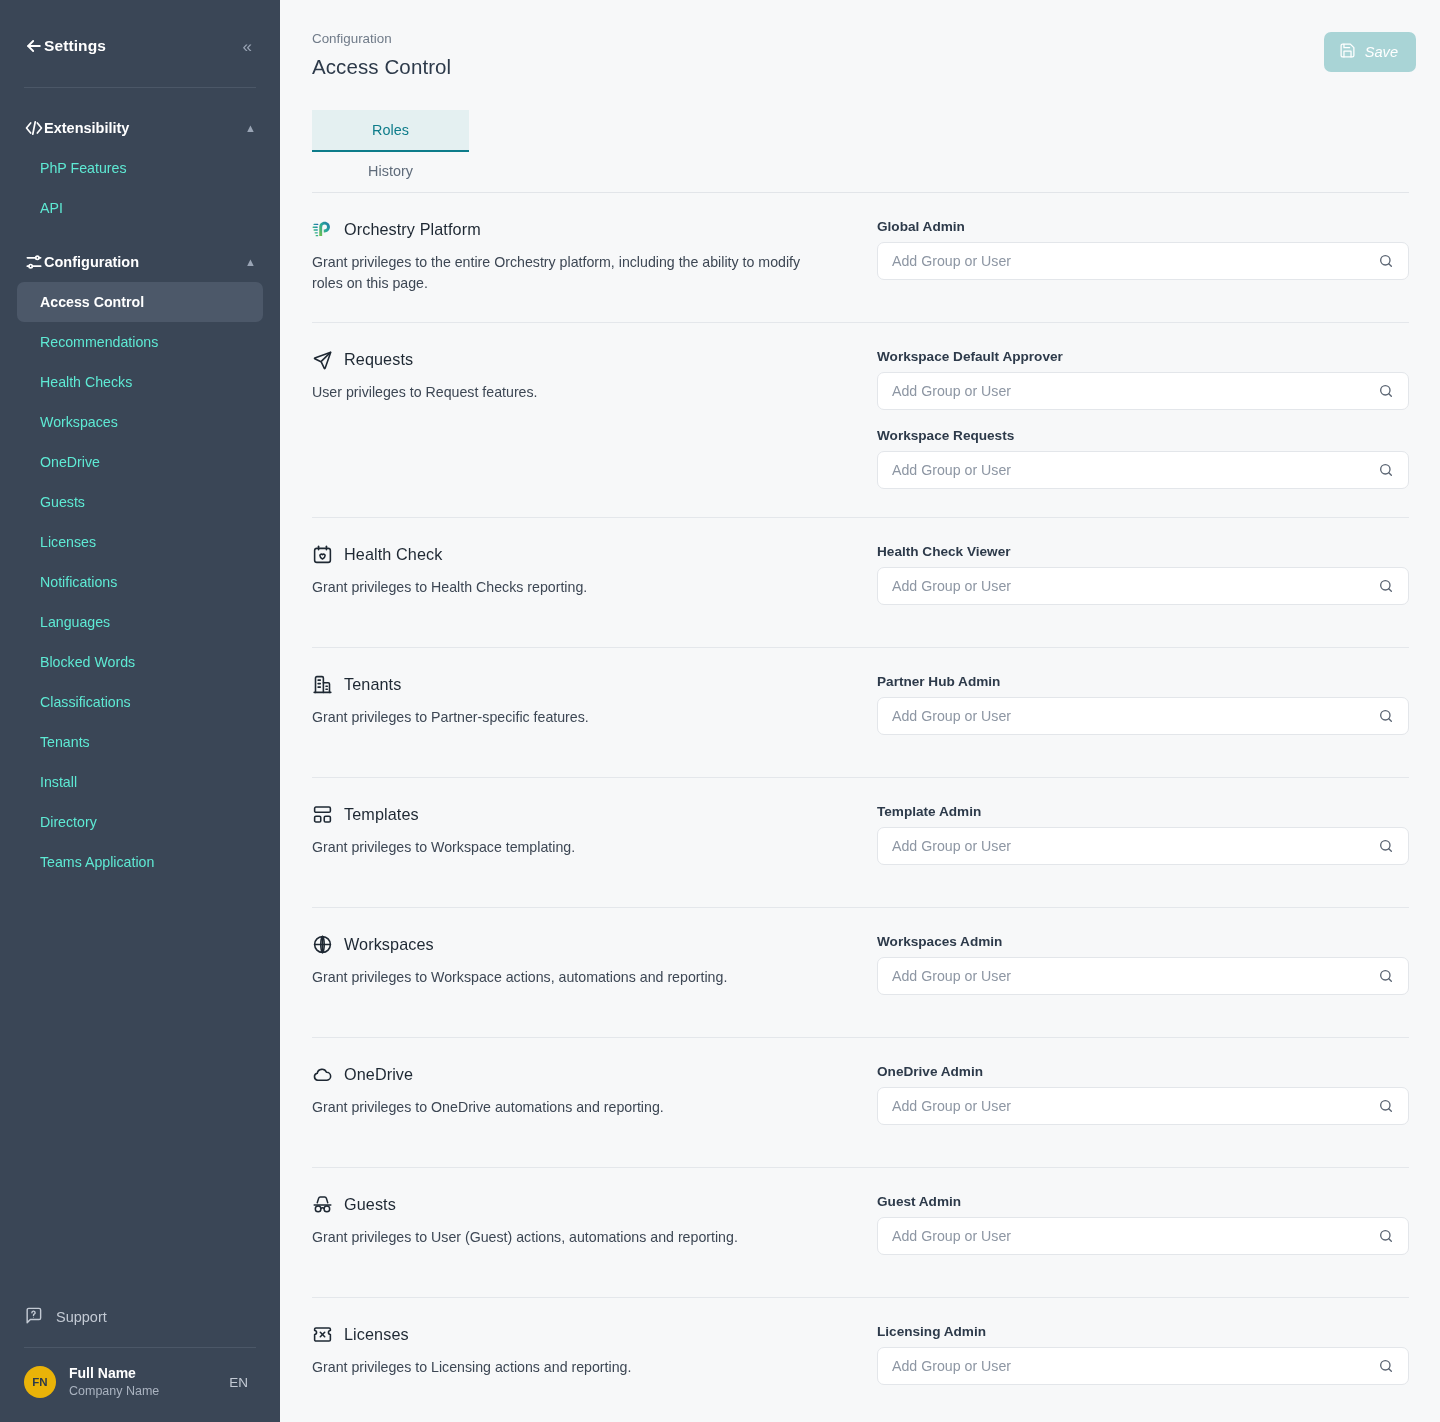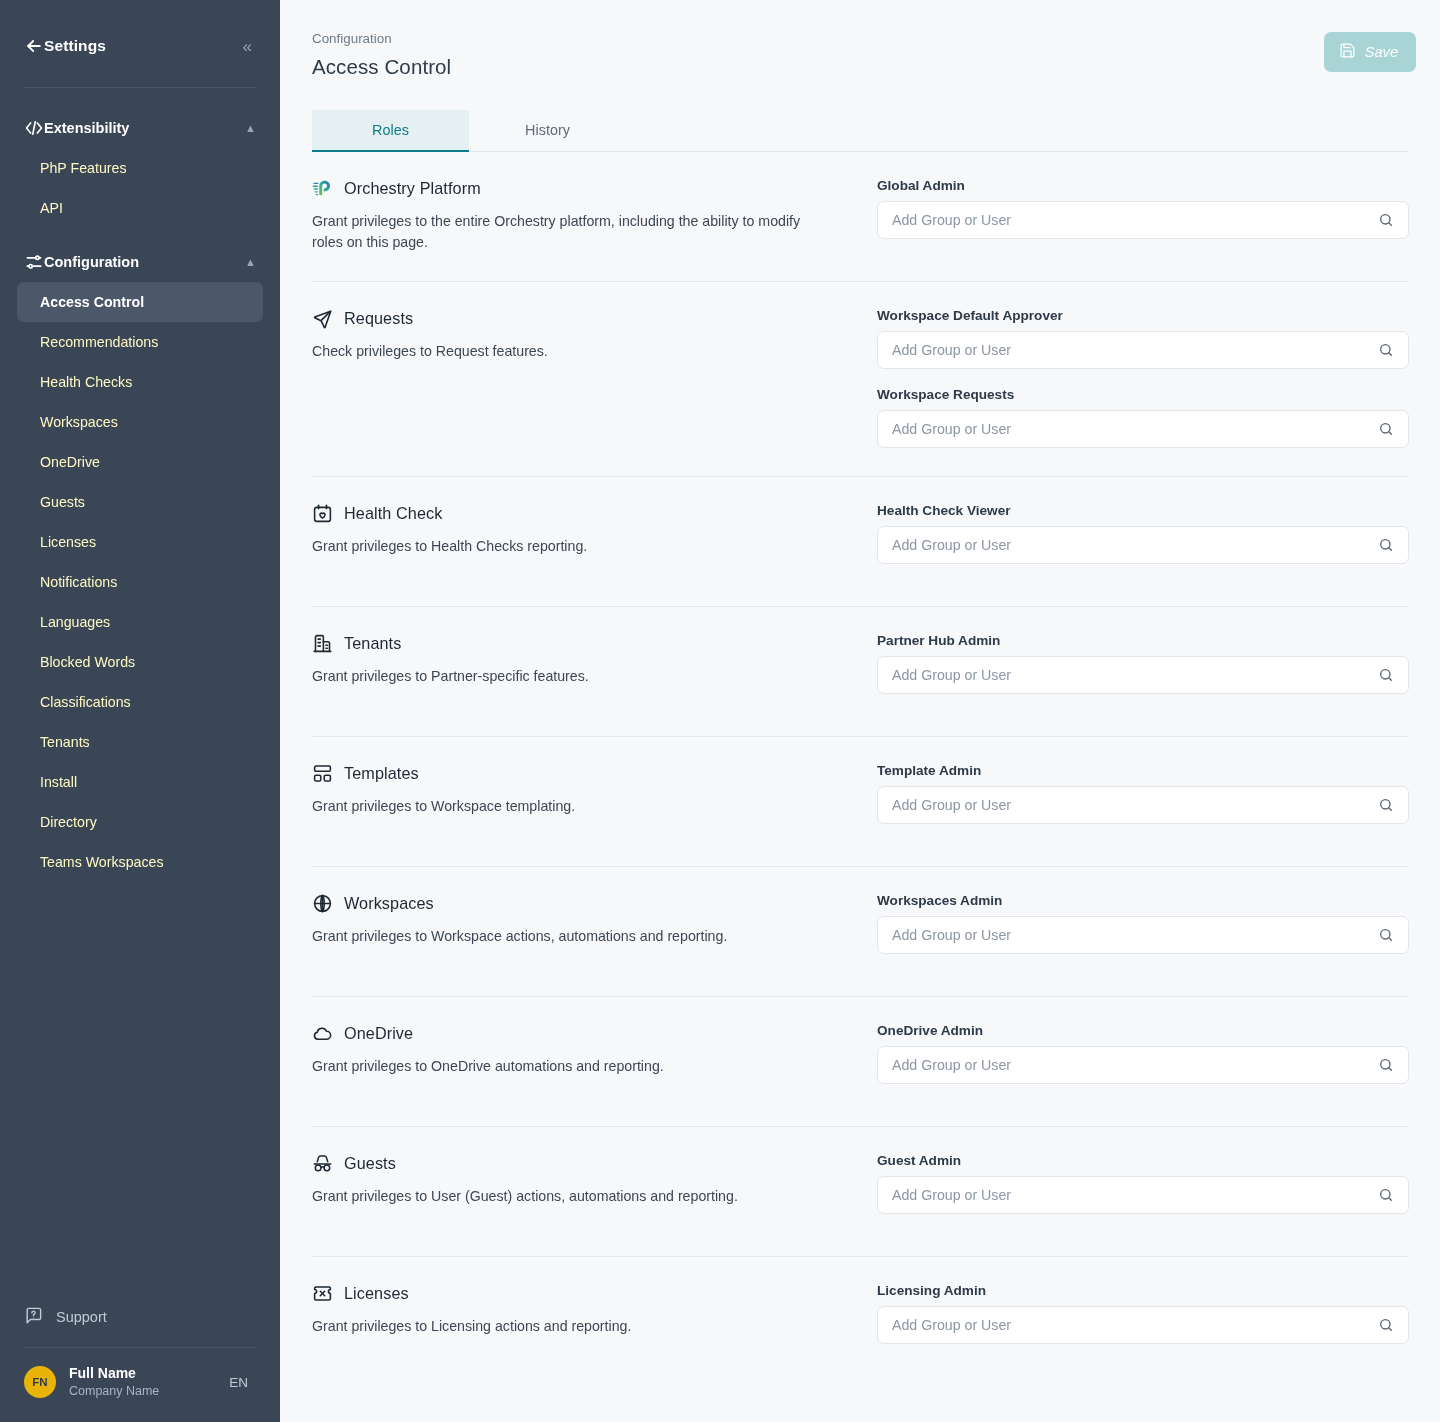--- a/index.html
+++ b/index.html
@@ -40,21 +40,21 @@
     display: flex; align-items: center; 
     padding: 0 24px; height: 40px; margin-top: 14px; cursor: pointer;
   }
   .sb-group .gicon { width: 20px; height: 20px; flex: 0 0 20px; display:block; }
   .sb-group .glabel { color: #ffffff; font-size: 14.5px; font-weight: bold; flex: 1; }
   .sb-group .gchev { color: #9aa5b5; font-size: 11px; }
 
   .sb-item {
     height: 40px; margin: 0 17px; padding: 0 23px;
     display: flex; align-items: center;
-    color: #fef9c3; font-size: 14.2px;
+    color: #5eead4; font-size: 14.2px;
     border-radius: 7px; cursor: pointer;
   }
   .sb-item.active { background: #4c5869; color: #ffffff; font-weight: bold; }
 
   .sb-bottom { padding: 0 24px 0 24px; }
   .sb-support {
     display: flex; align-items: center; gap: 13px;
     height: 40px; color: #c3cad4; font-size: 14.5px; cursor: pointer;
     margin-bottom: 10px;
   }
@@ -94,21 +94,21 @@
     height: 40px; padding: 0 18px 0 15px;
     display: flex; align-items: center; gap: 9px;
     font-size: 14.6px; font-family: inherit;
     cursor: default;
     font-style: italic;
   }
   .save-btn svg { width: 17px; height: 17px; }
 
   .tabs {
     display: flex; margin: 31px 0 0 32px;
-    border-bottom: 1px solid #e2e5e9; width: 1097px;
+    border-bottom: 1px solid #e2e5e9; width: 1097px; flex-direction: column;
   }
   .tab {
     width: 157px; height: 42px;
     display: flex; align-items: center; justify-content: center;
     font-size: 14.4px; color: #5f6b7a; cursor: pointer;
     border-bottom: 2px solid transparent; margin-bottom: -1px;
   }
   .tab.active {
     background: #e4f0f1; color: #0d7c8a; border-bottom-color: #0d7c8a;
   }
@@ -203,21 +203,21 @@
       <div class="sb-item">OneDrive</div>
       <div class="sb-item">Guests</div>
       <div class="sb-item">Licenses</div>
       <div class="sb-item">Notifications</div>
       <div class="sb-item">Languages</div>
       <div class="sb-item">Blocked Words</div>
       <div class="sb-item">Classifications</div>
       <div class="sb-item">Tenants</div>
       <div class="sb-item">Install</div>
       <div class="sb-item">Directory</div>
-      <div class="sb-item">Teams Workspaces</div>
+      <div class="sb-item">Teams Application</div>
     </div>
 
     <div class="sb-bottom">
       <div class="sb-support">
         <span>
           <svg viewBox="0 0 24 24" fill="none" stroke="#c3cad4" stroke-width="1.8" stroke-linecap="round" stroke-linejoin="round">
               <path d="M21 15a2 2 0 0 1-2 2H8l-4 4V5a2 2 0 0 1 2-2h13a2 2 0 0 1 2 2z"></path>
               <path d="M10 8.5a2 2 0 1 1 2.8 1.8c-.5.3-.8.8-.8 1.3v.4"></path>
               <circle cx="12" cy="14.2" r=".6" fill="#c3cad4" stroke="none"></circle>
             </svg>
@@ -299,21 +299,21 @@
         <div class="row-left">
           <div class="row-head">
             <span>
               <svg class="ricon" viewBox="0 0 24 24" fill="none" stroke="#1e2833" stroke-width="1.8" stroke-linejoin="round">
                   <path d="M21.4 3.6L3.2 10.3a.5.5 0 0 0-.05.92l7.1 3.4a.9.9 0 0 1 .42.42l3.4 7.1a.5.5 0 0 0 .92-.05z"></path>
                   <path d="M10.6 14.1L21.4 3.6"></path>
                 </svg>
             </span>
             <span class="row-title">Requests</span>
           </div>
-          <div class="row-desc">Check privileges to Request features.</div>
+          <div class="row-desc">User privileges to Request features.</div>
         </div>
         <div class="row-right">
           <div class="field">
             <div class="field-label">Workspace Default Approver</div>
             <div class="field-input">
               <input type="text" placeholder="Add Group or User" style="">
               <span class="sicon">
                 <svg viewBox="0 0 24 24" fill="none" stroke="#5a6472" stroke-width="2" stroke-linecap="round">
                     <circle cx="11" cy="11" r="7"></circle>
                     <path d="M20 20l-3.8-3.8"></path>

